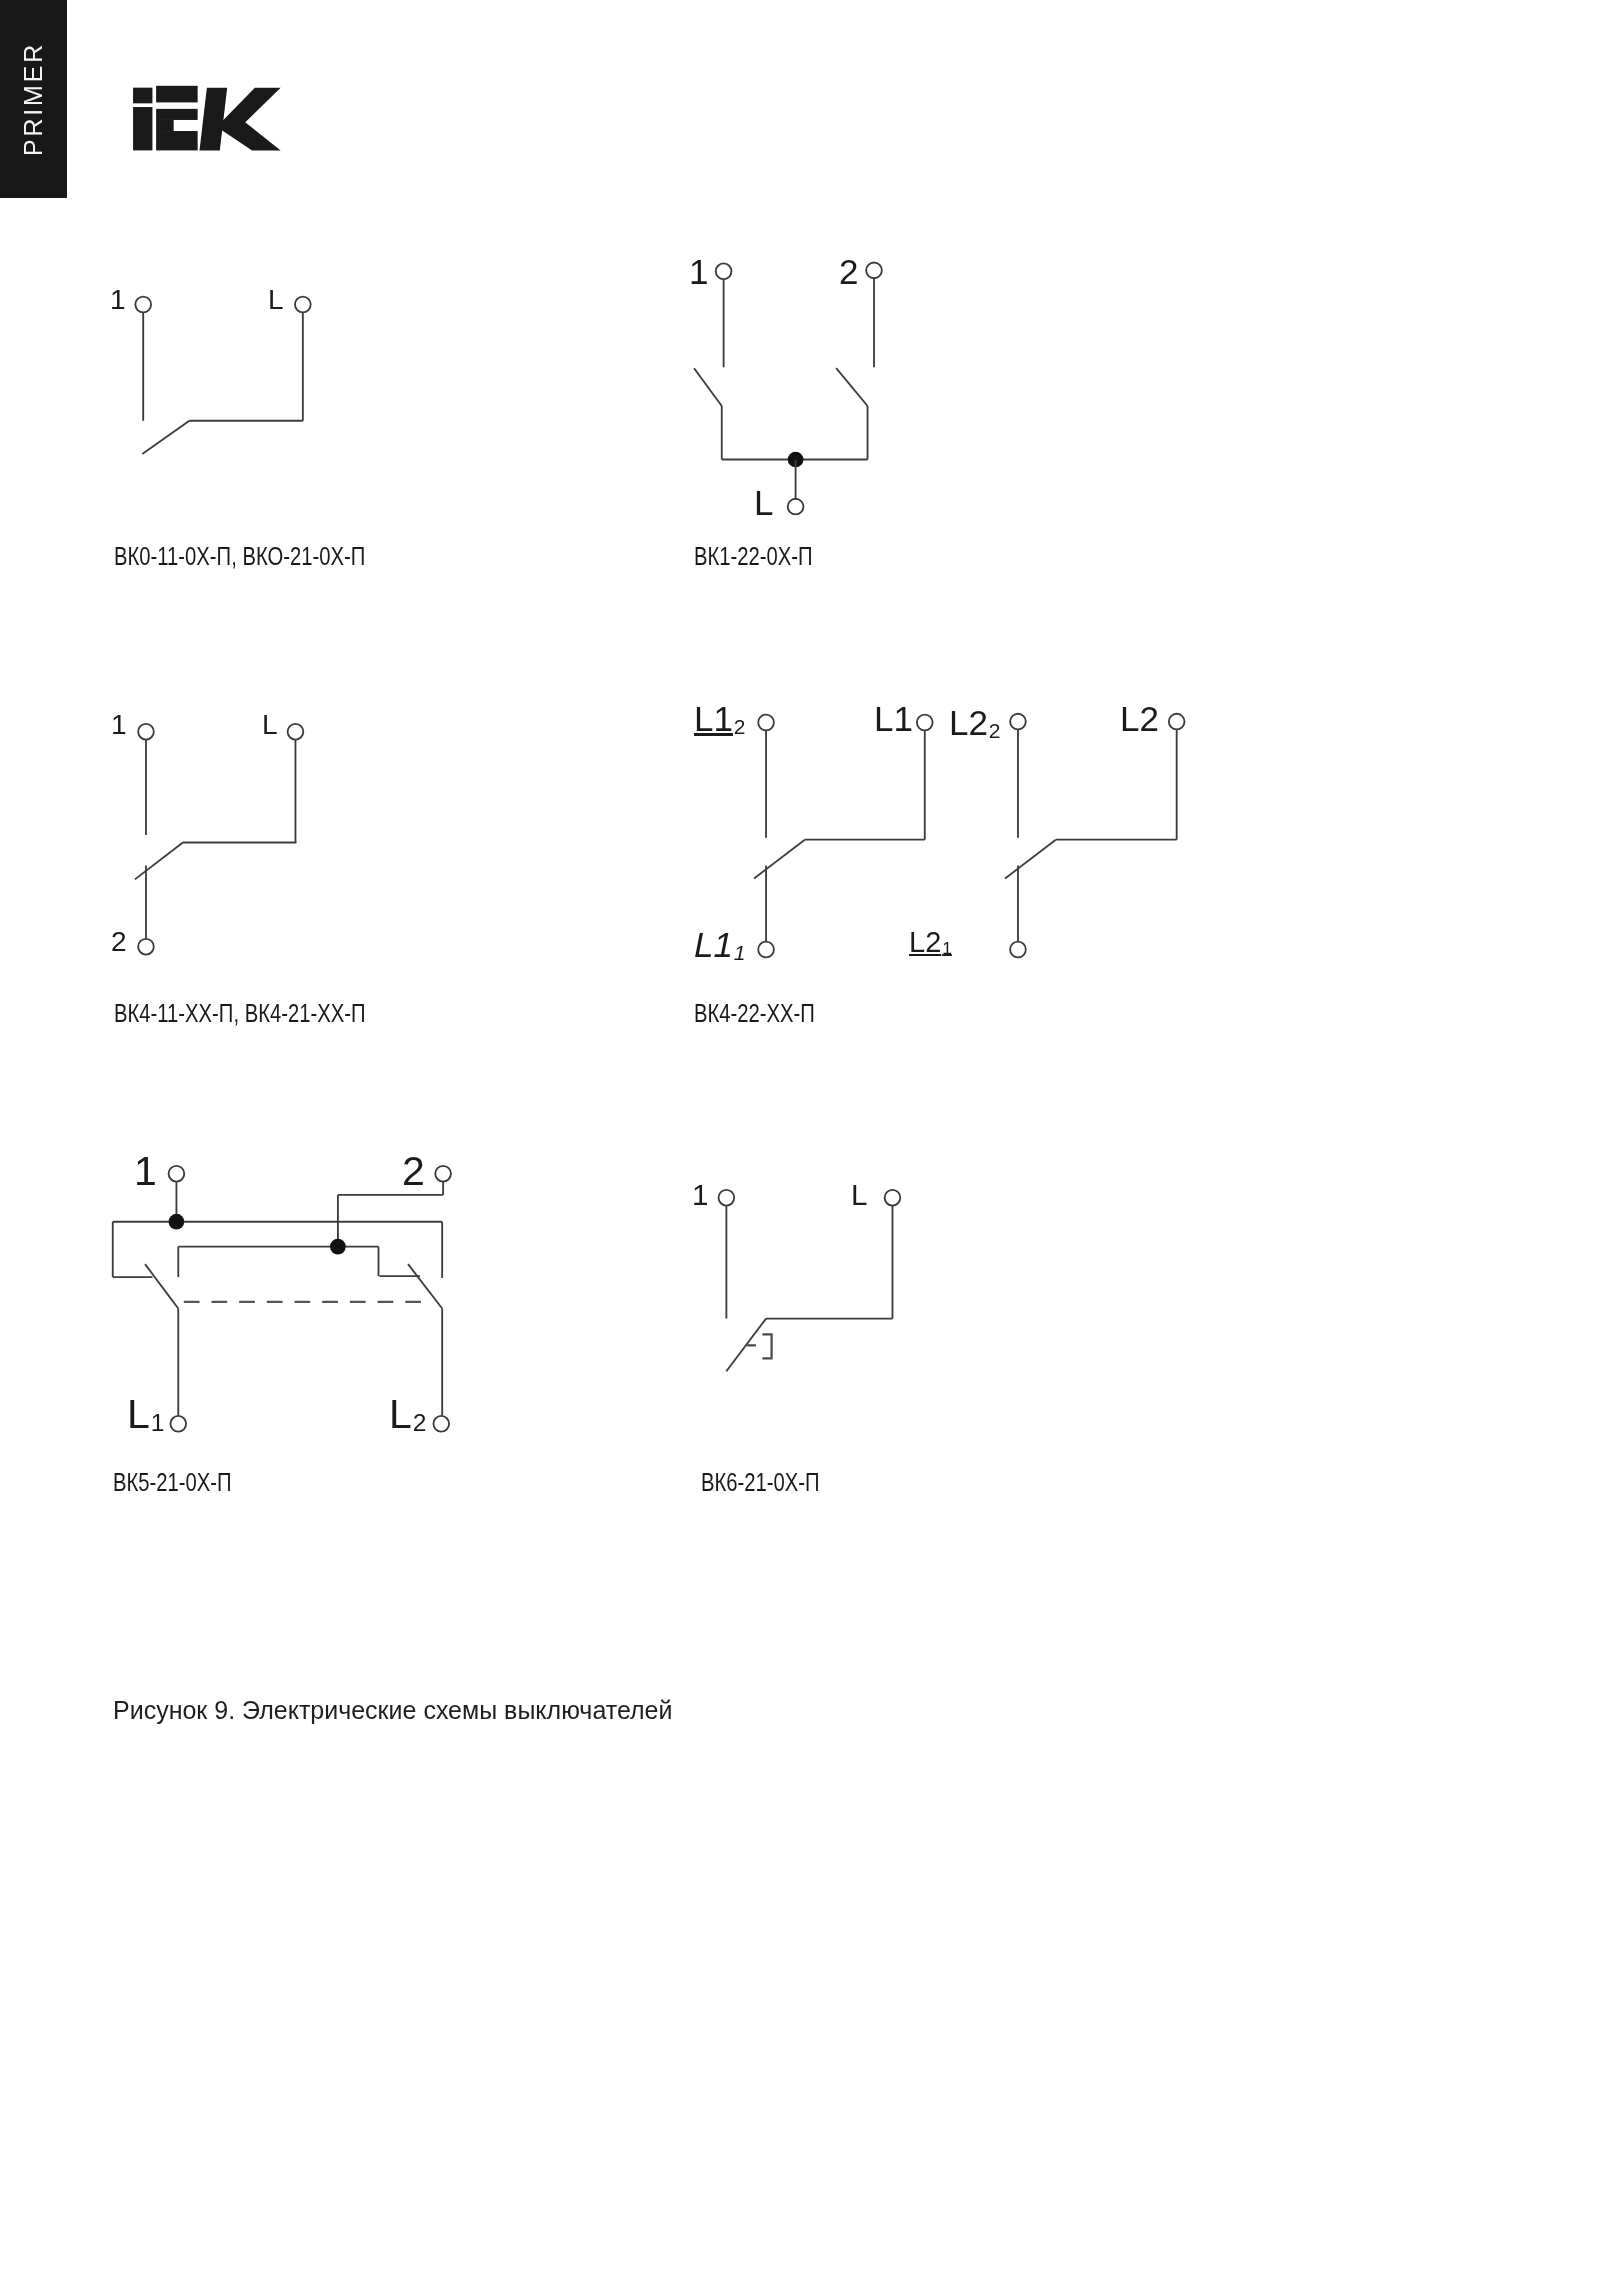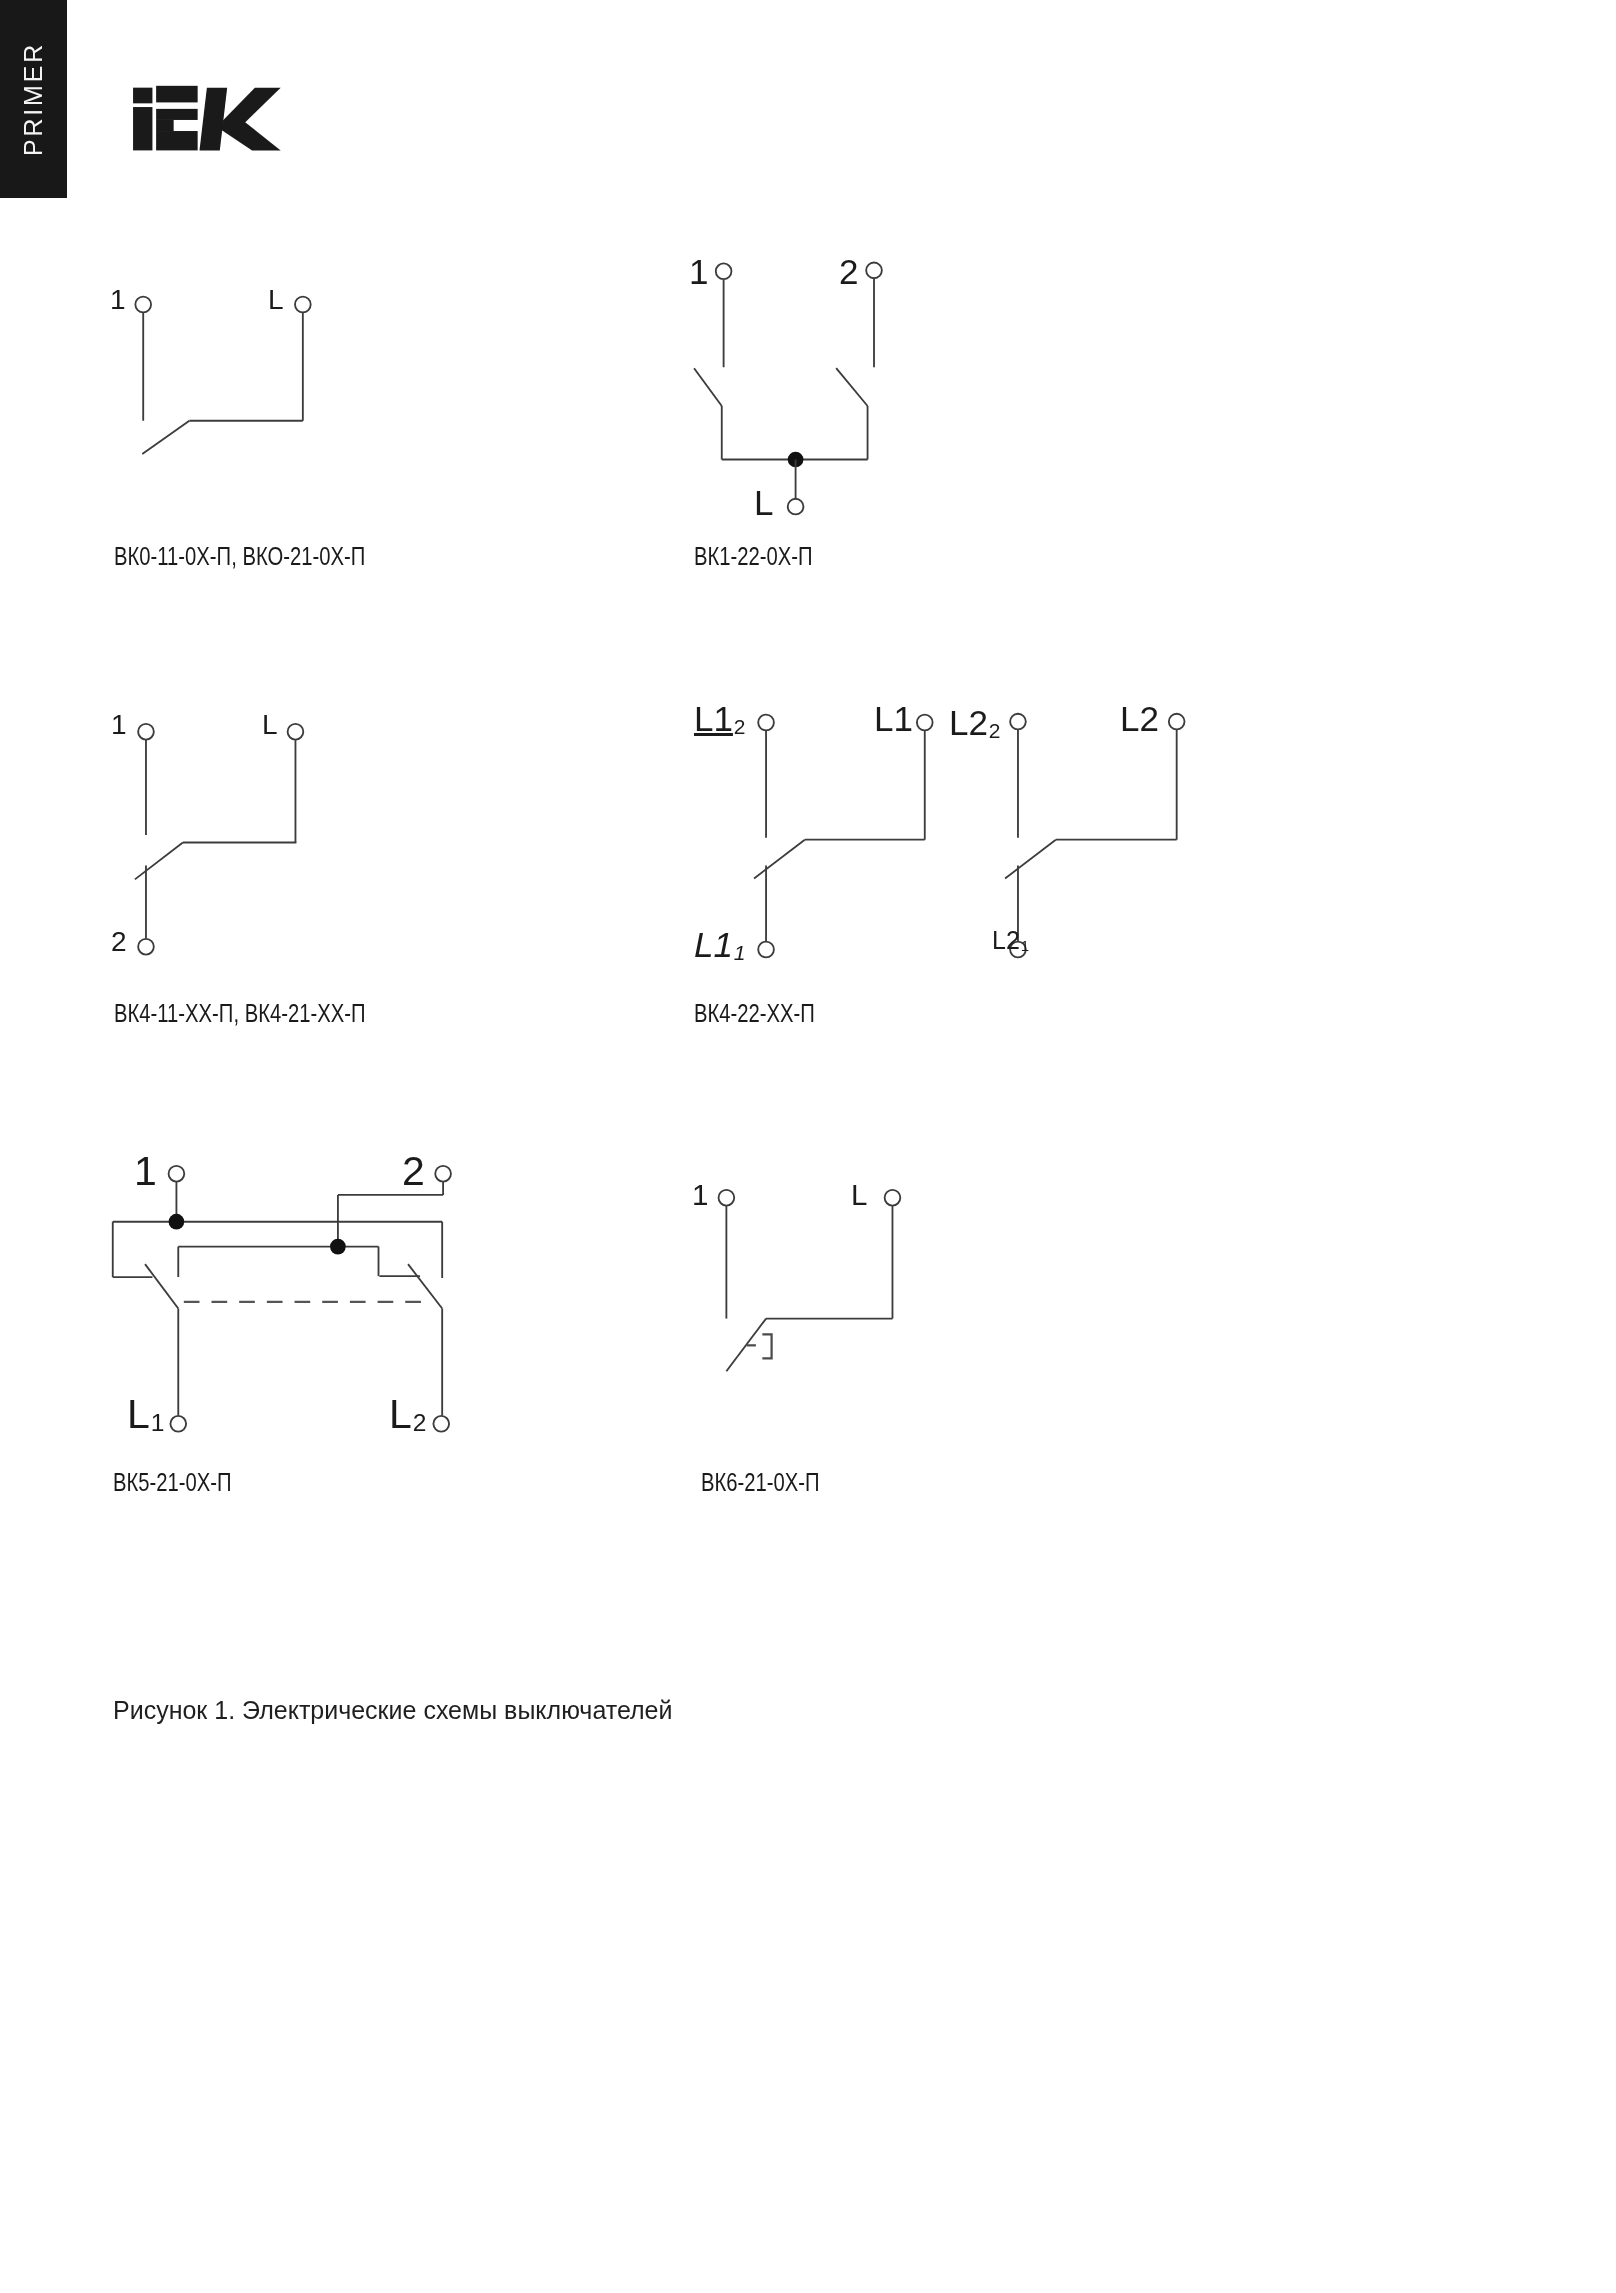--- a/index.html
+++ b/index.html
@@ -158,33 +158,33 @@
 
   <div class="tl" style="left:111px;top:711px;font-size:28px;"><span>1</span><span class="sub"></span></div>
   <div class="tl" style="left:262px;top:711px;font-size:28px;"><span>L</span><span class="sub"></span></div>
   <div class="tl" style="left:111px;top:928px;font-size:28px;"><span>2</span><span class="sub"></span></div>
 
   <div class="tl" style="left:694px;top:701px;font-size:35px;text-decoration:underline;"><span>L1</span><span class="sub">2</span></div>
   <div class="tl" style="left:874px;top:701px;font-size:35px;"><span>L1</span><span class="sub"></span></div>
   <div class="tl" style="left:949px;top:705px;font-size:35px;"><span>L2</span><span class="sub">2</span></div>
   <div class="tl" style="left:1120px;top:701px;font-size:35px;"><span>L2</span><span class="sub"></span></div>
   <div class="tl" style="left:694px;top:927px;font-size:35px;font-style:italic;"><span>L1</span><span class="sub">1</span></div>
-  <div class="tl" style="left:992px;top:928px;font-size:25px;"><span>L2</span><span class="sub">1</span></div>
+  <div class="tl" style="left:909px;top:928px;font-size:29px;text-decoration:underline;"><span>L2</span><span class="sub">1</span></div>
 
   <div class="tl" style="left:134px;top:1151px;font-size:41px;"><span>1</span><span class="sub"></span></div>
   <div class="tl" style="left:402px;top:1151px;font-size:41px;"><span>2</span><span class="sub"></span></div>
   <div class="tl" style="left:127px;top:1394px;font-size:41px;"><span>L</span><span class="sub">1</span></div>
   <div class="tl" style="left:389px;top:1394px;font-size:41px;"><span>L</span><span class="sub">2</span></div>
 
   <div class="tl" style="left:692px;top:1180px;font-size:29.5px;"><span>1</span><span class="sub"></span></div>
   <div class="tl" style="left:851px;top:1180px;font-size:29.5px;"><span>L</span><span class="sub"></span></div>
 
   <div class="cap" style="left:114px;top:543px;">ВК0-11-0Х-П, ВКО-21-0Х-П</div>
   <div class="cap" style="left:694px;top:543px;">ВК1-22-0Х-П</div>
   <div class="cap" style="left:114px;top:1000px;">ВК4-11-ХХ-П, ВК4-21-ХХ-П</div>
   <div class="cap" style="left:694px;top:1000px;">ВК4-22-ХХ-П</div>
   <div class="cap" style="left:113px;top:1469px;">ВК5-21-0Х-П</div>
   <div class="cap" style="left:701px;top:1469px;">ВК6-21-0Х-П</div>
 
-  <div class="fig-caption">Рисунок 1. Электрические схемы выключателей</div>
+  <div class="fig-caption">Рисунок 9. Электрические схемы выключателей</div>
 
 </div>
 
 
 </body></html>

